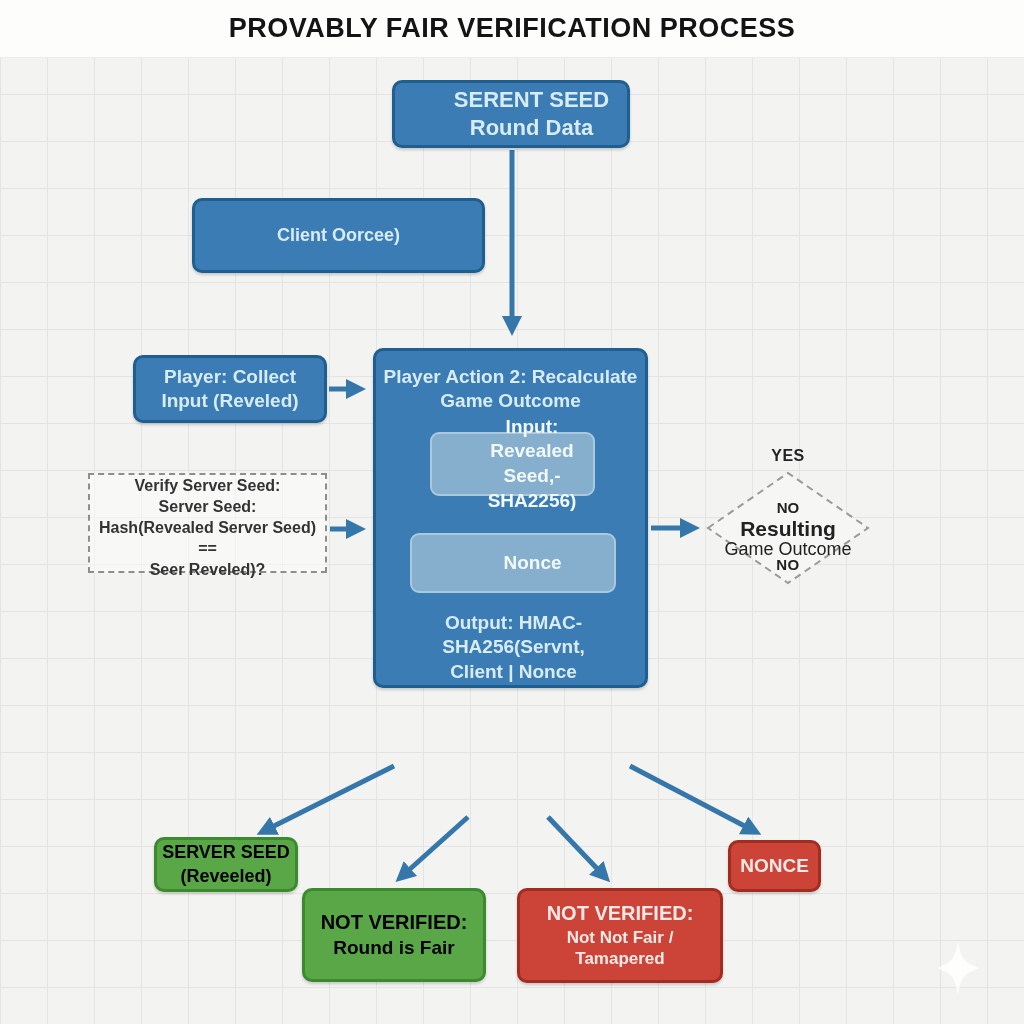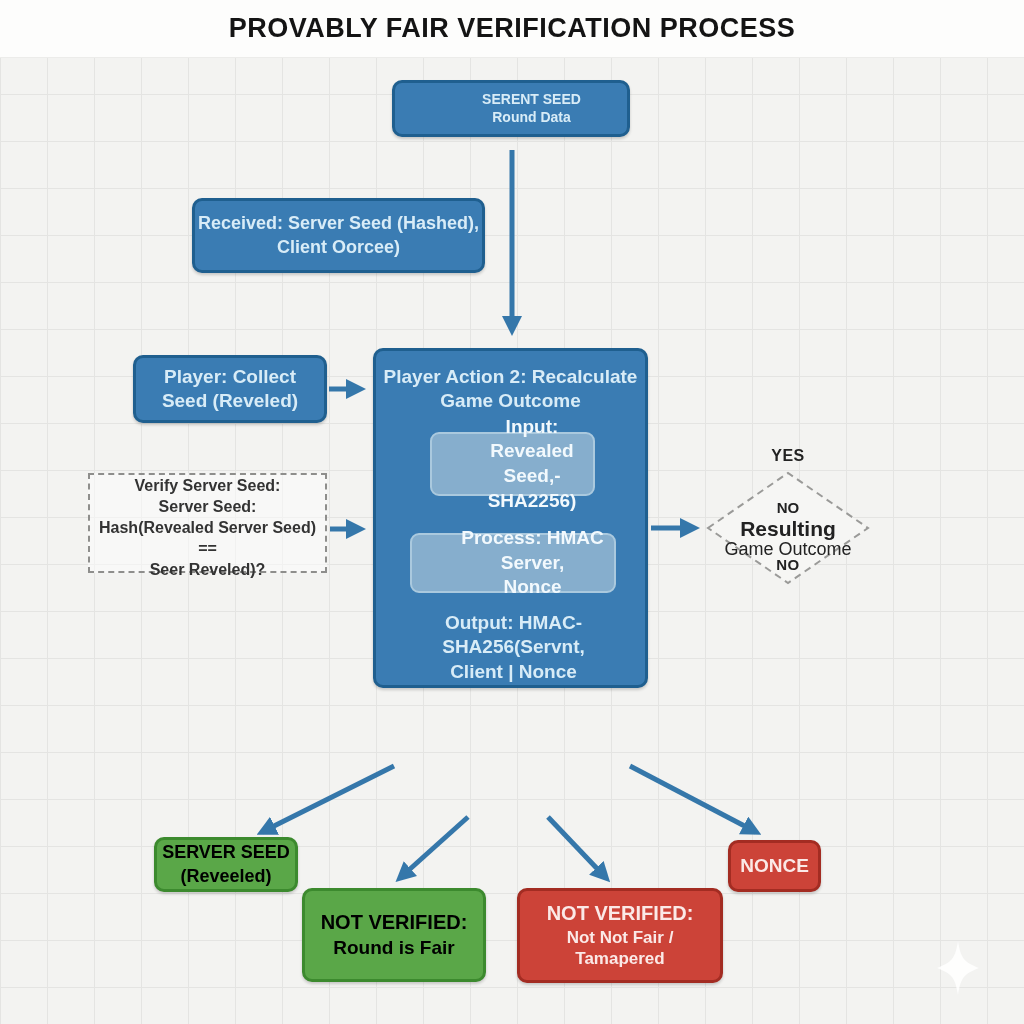--- a/index.html
+++ b/index.html
@@ -106,45 +106,43 @@
 
     <polygon points="708,528 788,473 868,528 788,583" fill="#f6f6f4" stroke="#9a9a98" stroke-width="2" stroke-dasharray="7 5"></polygon>
 
     <path d="M958 941 C961 959 964 962 979 968 C964 974 961 977 958 995 C955 977 952 974 937 968 C952 962 955 959 958 941 Z" fill="#ffffff" opacity="0.85"></path>
   </svg>
 
   <div class="title-band">
     <h1>PROVABLY FAIR VERIFICATION PROCESS</h1>
   </div>
 
-  <div class="node blue" style="left:392px;top:80px;width:238px;height:57px;font-size:14px;padding-left:41px;">
+  <div class="node blue" style="left:392px;top:80px;width:238px;height:68px;font-size:22px;padding-left:41px;">
     <span>SERENT SEED</span>
     <span>Round Data</span>
   </div>
 
   <div class="node blue" style="left:192px;top:198px;width:293px;height:75px;font-size:18px;">
-    <span>Received: Server Seed (Hashed),</span>
     <span>Client Oorcee)</span>
   </div>
 
 
   <div class="node blue" style="left:133px;top:355px;width:194px;height:68px;font-size:19px;">
     <span>Player: Collect</span>
-    <span>Seed (Reveled)</span>
+    <span>Input (Reveled)</span>
   </div>
 
   <div class="node blue" style="left:373px;top:348px;width:275px;height:340px;justify-content:flex-start;padding-top:14px;font-size:19px;">
     <span>Player Action 2: Recalculate</span>
     <span>Game Outcome</span>
     <div class="inner" style="left:54px;top:81px;width:165px;height:64px;font-size:19px;">
       <span>Input: Revealed</span>
       <span>Seed,- SHA2256)</span>
     </div>
     <div class="inner" style="left:34px;top:182px;width:206px;height:60px;font-size:19px;">
-      <span>Process: HMAC Server,</span>
       <span>Nonce</span>
     </div>
     <div style="position:absolute;left:0;top:260px;width:275px;text-align:center;">
       <span style="display:block;">Output: HMAC-SHA256(Servnt,</span>
       <span style="display:block;">Client | Nonce</span>
     </div>
   </div>
 
   <div class="dashedbox" style="left:88px;top:473px;width:239px;height:100px;font-size:16px;">
     <span>Verify Server Seed:</span>

